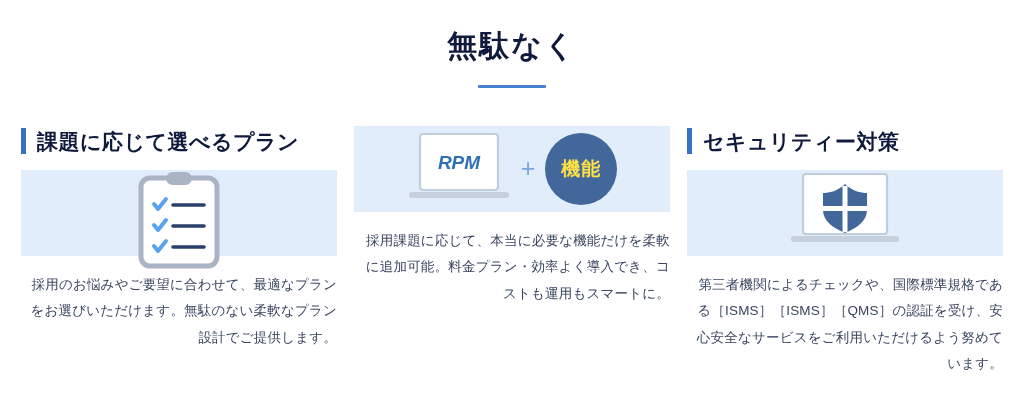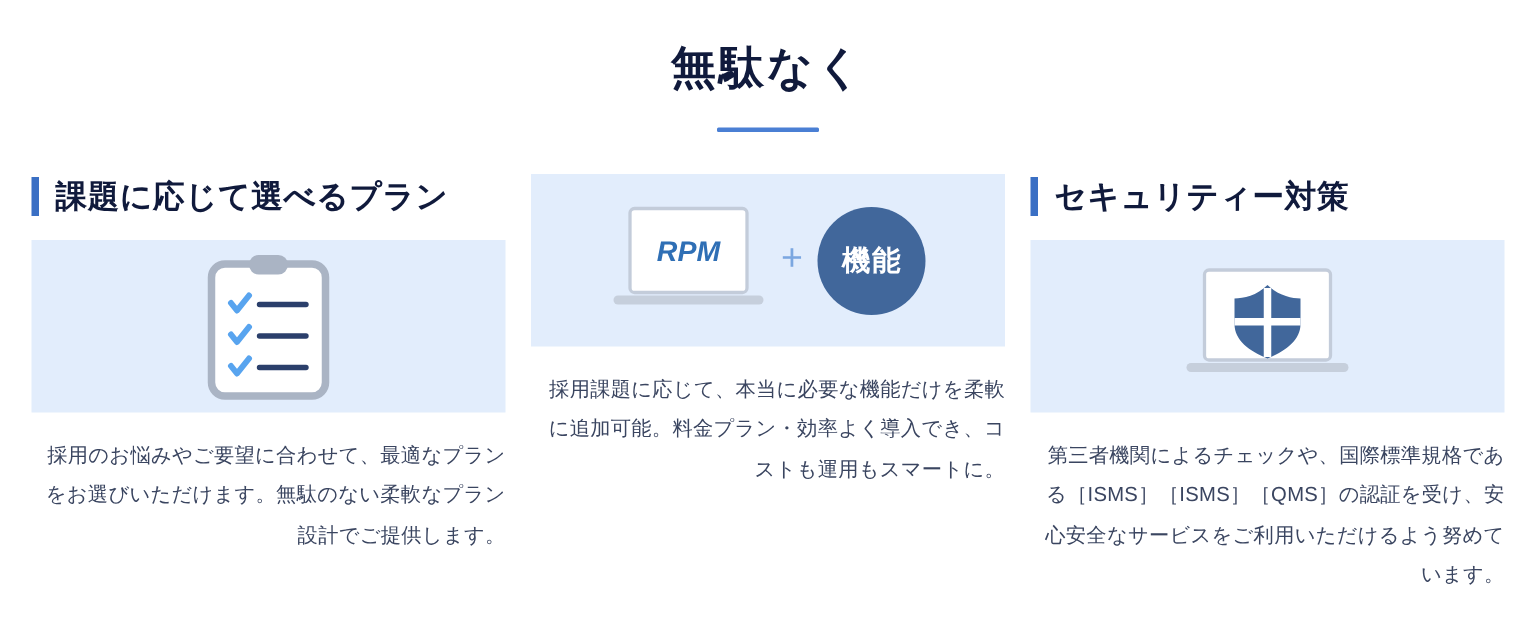--- a/index.html
+++ b/index.html
@@ -37,21 +37,21 @@
     width: 68px;
     height: 3px;
     background: #4a7fd4;
     margin: 21px auto 0 auto;
     border-radius: 1px;
   }
 
   
   .cards {
     display: flex;
-    margin-top: 28px;
+    margin-top: 38px;
     padding: 0 21px;
     box-sizing: border-box;
     gap: 17px;
   }
   .card {
     width: 316px;
     flex: 0 0 316px;
     box-sizing: border-box;
   }
 
@@ -72,23 +72,22 @@
     font-size: 21px;
     font-weight: 700;
     color: #101a3c;
     letter-spacing: 0.5px;
     line-height: 1;
     white-space: nowrap;
   }
 
   .card-figure {
     background: #e2edfc;
-    height: 115px;
-    display: flex;
-    align-items: center;
+    height: 86px;
+    display: flex;
     justify-content: center;
     position: relative;
   }
 
   .card-text {
     margin-top: 16px;
     font-size: 13.5px;
     line-height: 1.95;
     color: #3a4560;
     letter-spacing: 0.2px;
@@ -112,21 +111,21 @@
     color: #7ba7e0;
     font-weight: 400;
     line-height: 1;
     padding-bottom: 2px;
   }
   .feature-circle {
     width: 72px;
     height: 72px;
     border-radius: 50%;
     background: #41679b;
-    color: #ffffff;
+    color: #fde047;
     display: flex;
     align-items: center;
     justify-content: center;
     font-size: 19px;
     font-weight: 700;
     letter-spacing: 1px;
   }
 
   
   .laptop-shield-wrap { width: 112px; height: 84px; }

